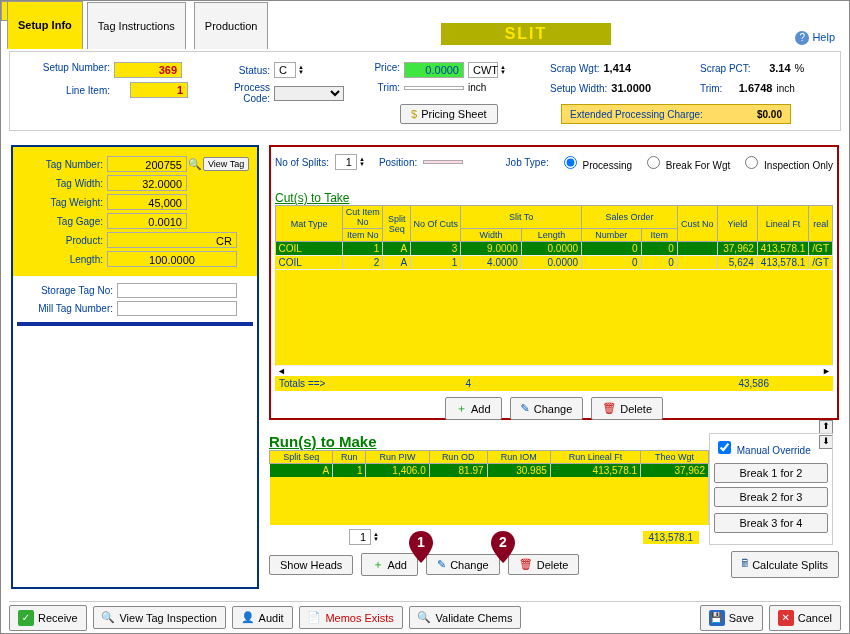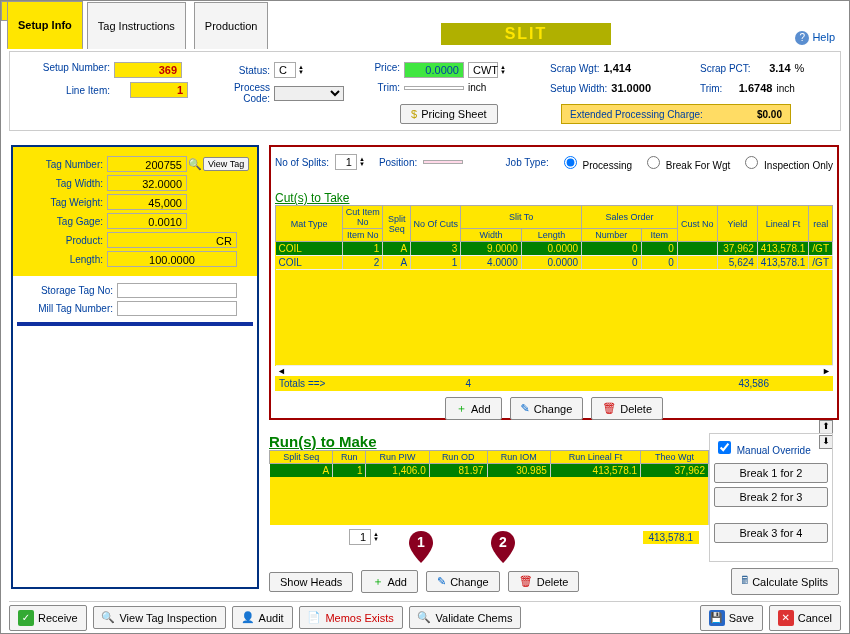--- a/index.html
+++ b/index.html
@@ -345,21 +345,21 @@
               <span>▼</span>
             </span>
           </div>
         <div style="margin-left:auto; margin-right:10px" class="runs-total-box">413,578.1</div>
       </div>
     </div>
     <div class="runs-right">
       <div class="chk"><input type="checkbox" checked="" style=""> <span>Manual Override</span></div>
       <div class="btn" style="width:100%; justify-content:center; margin:2px 0">Break 1 for 2</div>
       <div class="btn" style="width:100%; justify-content:center; margin:2px 0">Break 2 for 3</div>
-      <div class="btn" style="width:100%; justify-content:center; margin:14px 0">Break 3 for 4</div>
+      <div class="btn" style="width:100%; justify-content:center; margin:4px 0">Break 3 for 4</div>
     </div>
   </div>
   <div style="display:flex; gap:8px; align-items:center; margin-top:6px;">
     <div class="btn">Show Heads</div>
     <div class="btn">
         <span class="ic" style="color:#0a0">＋</span>
         <span>Add</span>
       </div>
     <div class="btn">
         <span class="ic" style="color:#06c">✎</span>

